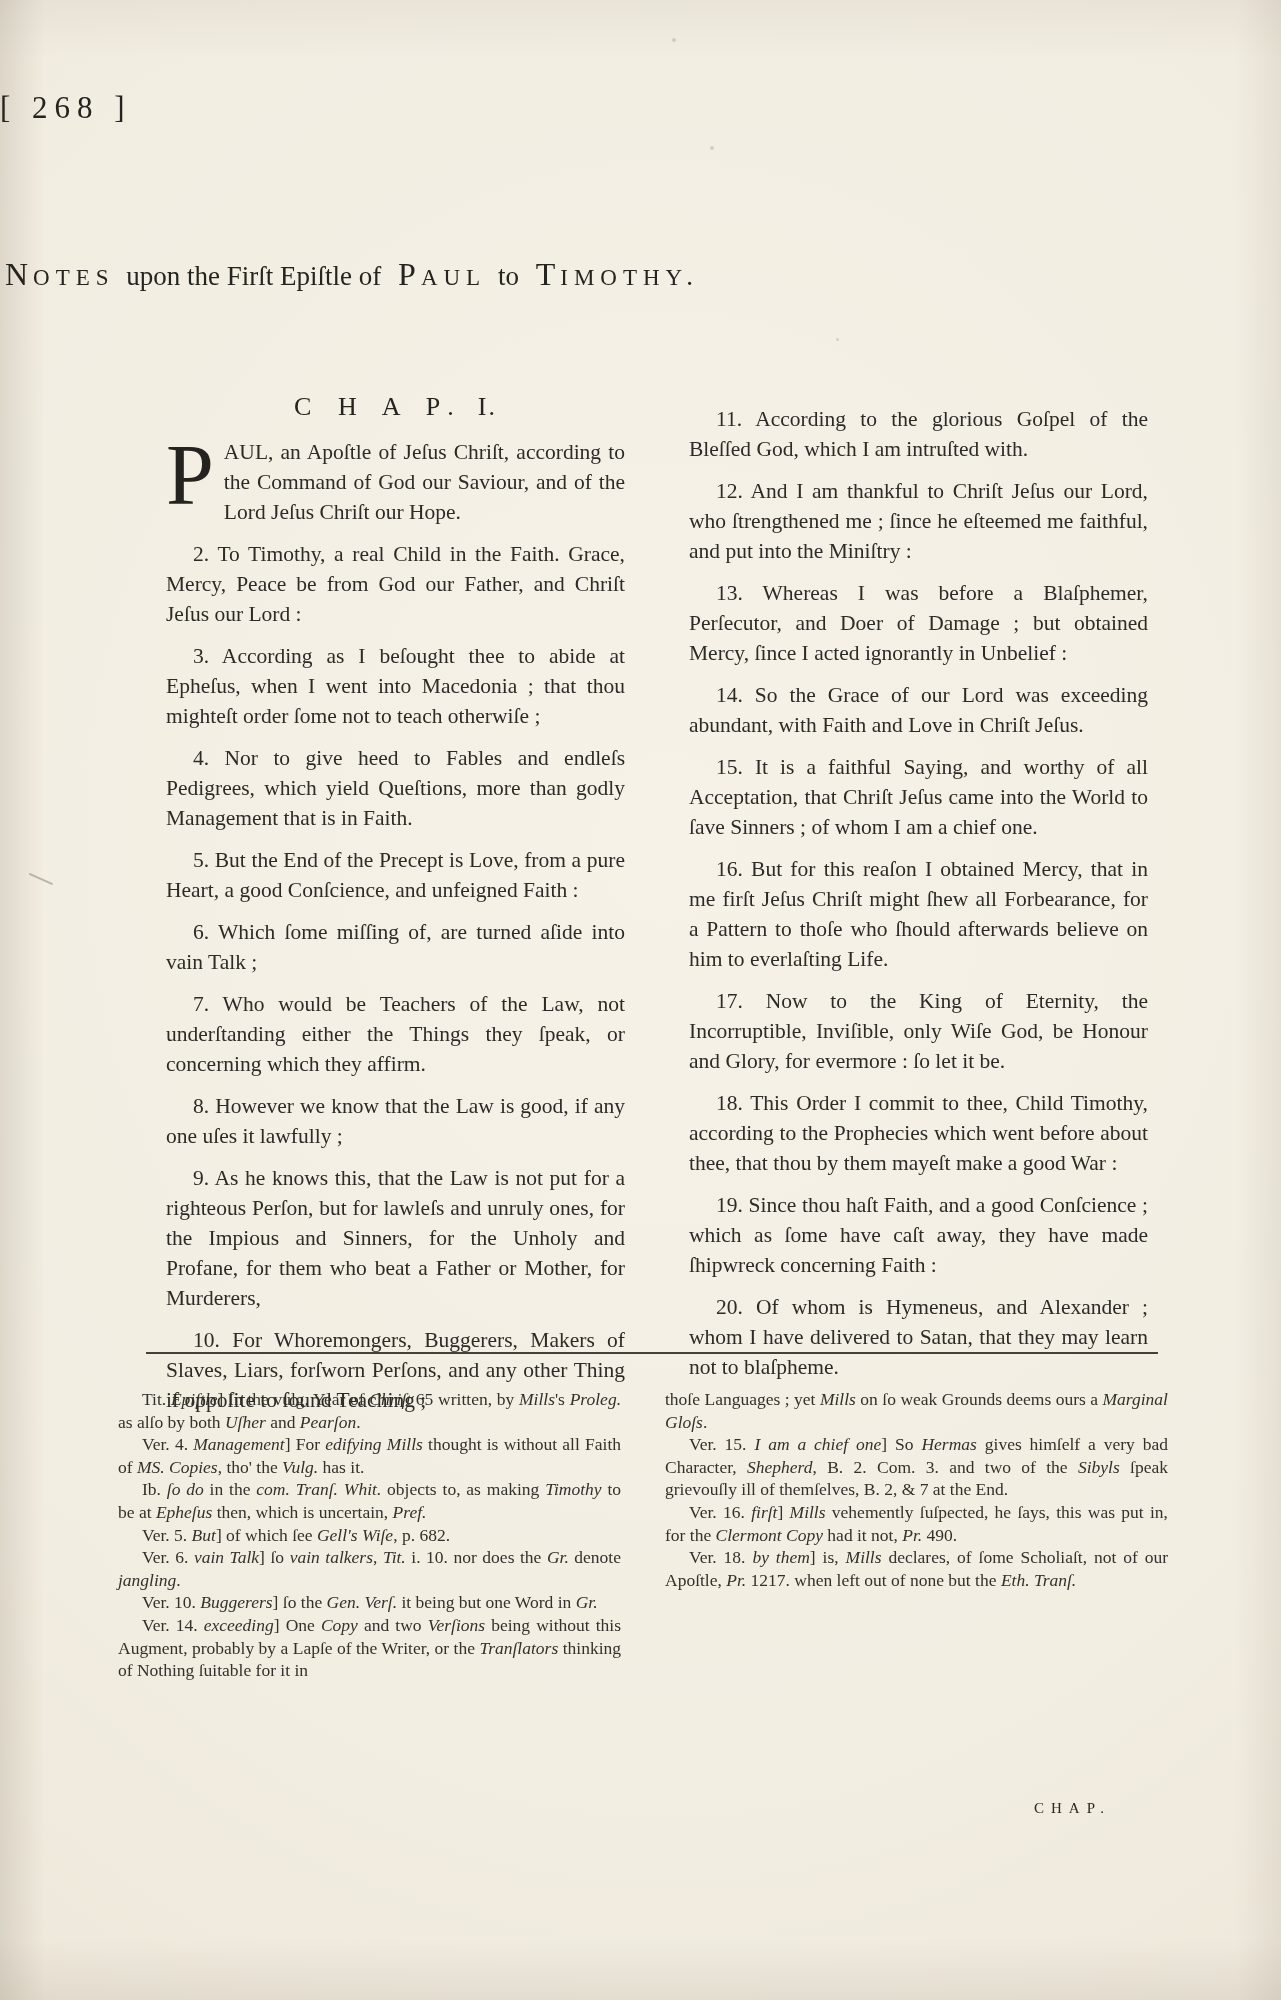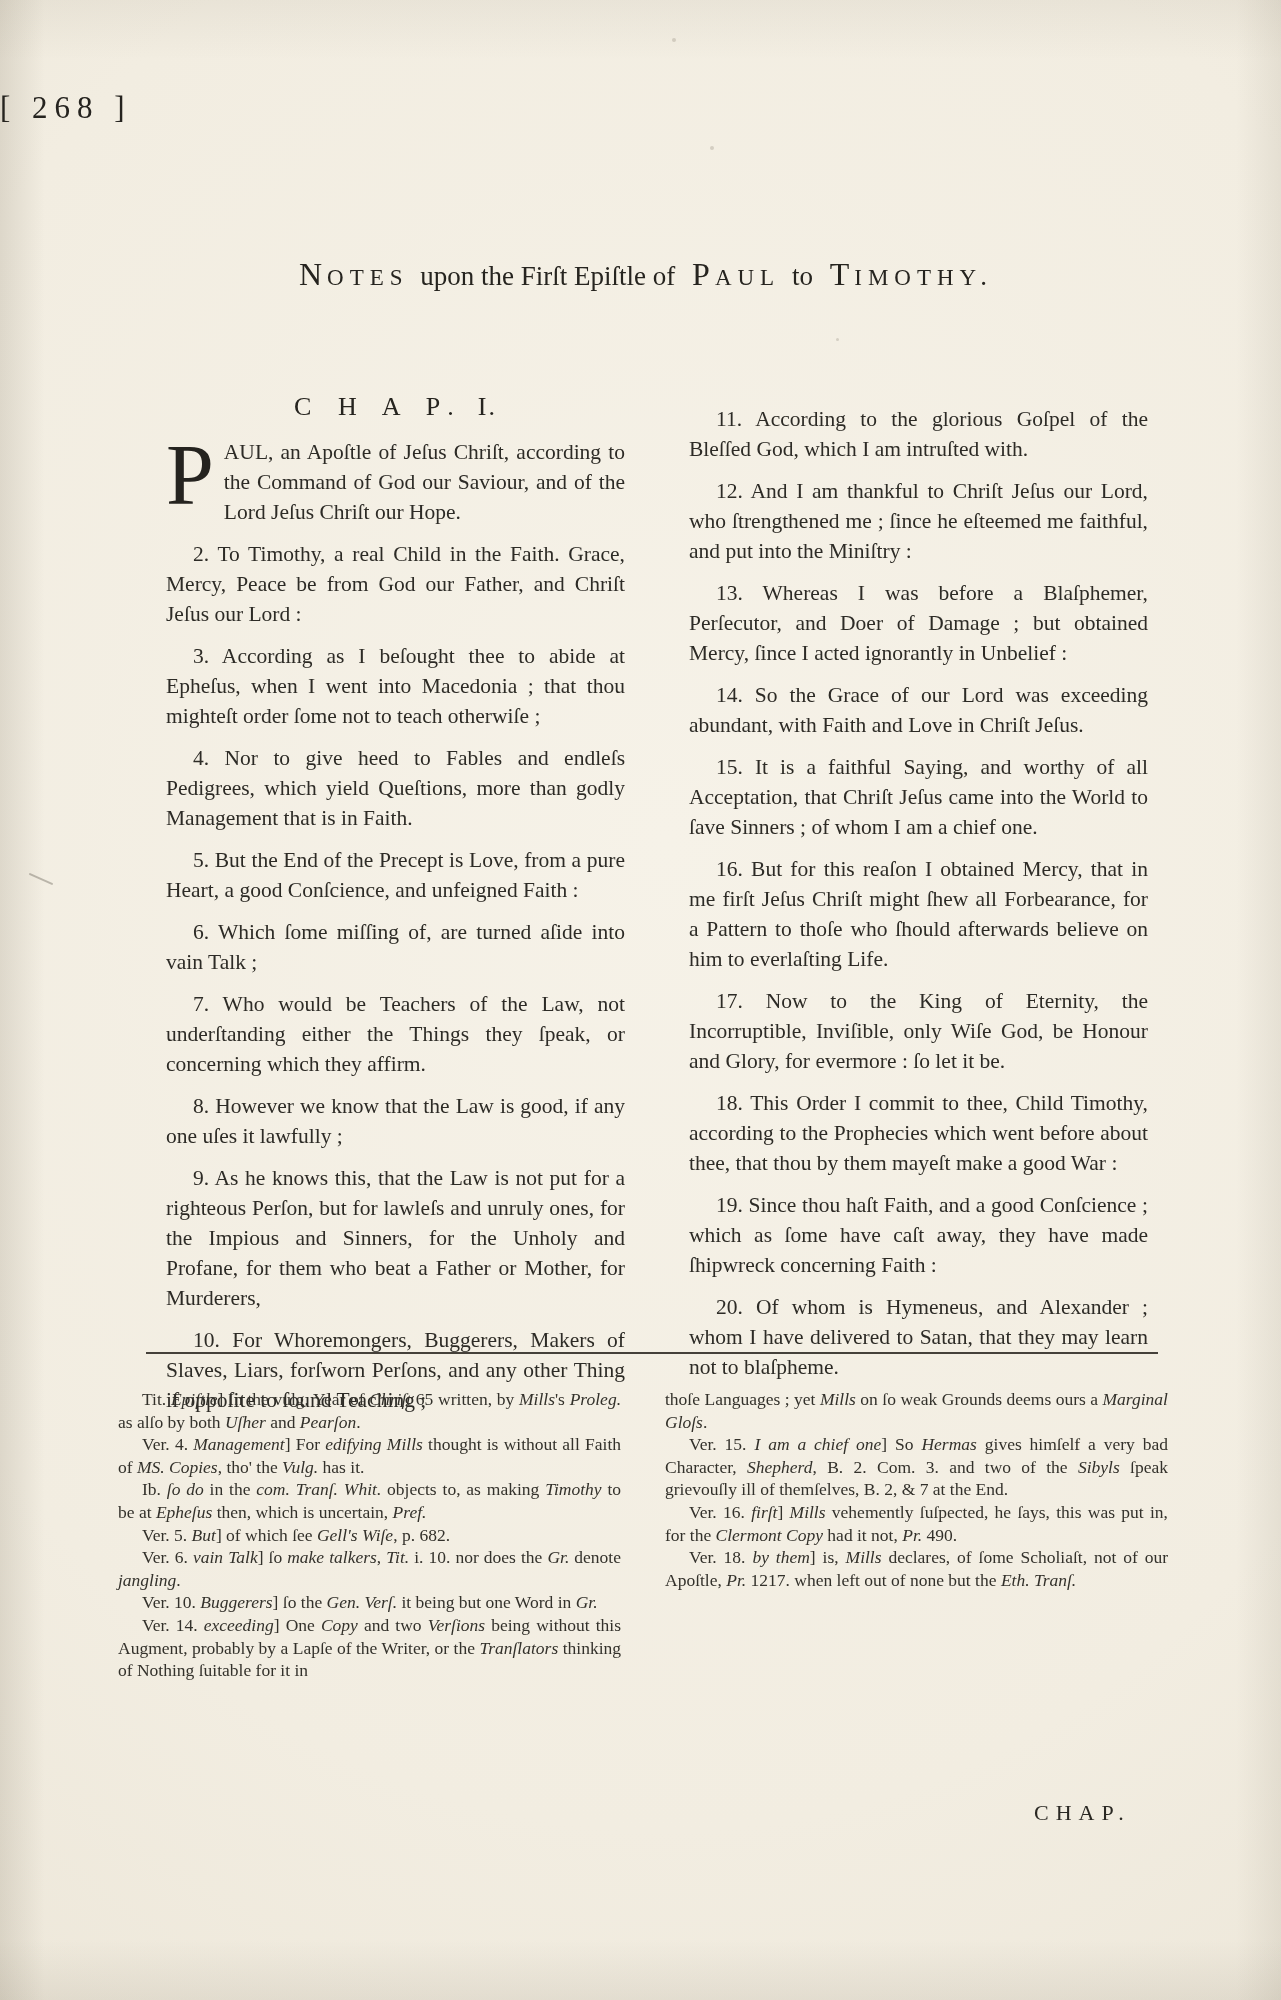--- a/index.html
+++ b/index.html
@@ -24,21 +24,21 @@
   .speck{position:absolute;width:4px;height:4px;border-radius:50%;background:rgba(120,112,95,0.25);}
   .speck.s1{left:672px;top:38px;}
   .speck.s2{left:710px;top:146px;}
   .speck.s3{left:836px;top:338px;width:3px;height:3px;}
 
   .page-number{
     position:absolute;top:90px;left:0;width:100%;
     font-size:31px;letter-spacing:7px;color:#25231f;
   }
   .title{
-    position:absolute;top:256px;left:0;width:100%;text-align:center;
+    position:absolute;top:256px;left:0;width:100%;text-align:left;
     font-size:27px;color:#26241f;white-space:nowrap;
   }
   .title .seg{margin:0 5px;}
   .title .cap{font-size:32px;}
   .title .sc{font-size:23px;letter-spacing:6px;}
   .title .period{margin-left:-2px;}
 
   .columns{
     position:absolute;top:392px;left:154px;width:1006px;
     display:flex;gap:40px;
@@ -64,21 +64,21 @@
     position:absolute;top:1388px;left:118px;width:1050px;
     display:flex;gap:44px;
   }
   .fcol{width:512px;font-size:17.5px;line-height:22.6px;text-align:justify;color:#33312b;}
   .fnote{margin:0;text-indent:24px;}
   .fnote.flush{text-indent:0;}
   .fnote i{font-style:italic;}
 
   .catchword{
     position:absolute;top:1800px;left:1034px;
-    font-size:22px;letter-spacing:7px;color:#2a2823;
+    font-size:15px;letter-spacing:7px;color:#2a2823;
   }
 </style>
 </head>
 <body>
 
 <div class="vignette"></div>
 <div class="smudge"></div>
 <div class="speck s1"></div>
 <div class="speck s2"></div>
 <div class="speck s3"></div>
@@ -130,21 +130,21 @@
 </div>
 
 <div class="footnote-rule"></div>
 
 <div class="footnotes">
   <div class="fcol">
       <p class="fnote">Tit. <i>Epiſtle</i>] In the vulg. Year of <i>Chriſt</i> 65 written, by <i>Mills</i>'s <i>Proleg.</i> as alſo by both <i>Uſher</i> and <i>Pearſon</i>.</p>
       <p class="fnote">Ver. 4. <i>Management</i>] For <i>edifying Mills</i> thought is without all Faith of <i>MS. Copies</i>, tho' the <i>Vulg.</i> has it.</p>
       <p class="fnote">Ib. <i>ſo do</i> in the <i>com. Tranſ. Whit.</i> objects to, as making <i>Timothy</i> to be at <i>Epheſus</i> then, which is uncertain, <i>Pref.</i></p>
       <p class="fnote">Ver. 5. <i>But</i>] of which ſee <i>Gell's Wiſe</i>, p. 682.</p>
-      <p class="fnote">Ver. 6. <i>vain Talk</i>] ſo <i>make talkers</i>, <i>Tit.</i> i. 10. nor does the <i>Gr.</i> denote <i>jangling</i>.</p>
+      <p class="fnote">Ver. 6. <i>vain Talk</i>] ſo <i>vain talkers</i>, <i>Tit.</i> i. 10. nor does the <i>Gr.</i> denote <i>jangling</i>.</p>
       <p class="fnote">Ver. 10. <i>Buggerers</i>] ſo the <i>Gen. Verſ.</i> it being but one Word in <i>Gr.</i></p>
       <p class="fnote">Ver. 14. <i>exceeding</i>] One <i>Copy</i> and two <i>Verſions</i> being without this Augment, probably by a Lapſe of the Writer, or the <i>Tranſlators</i> thinking of Nothing ſuitable for it in</p>
     </div>
   <div class="fcol">
       <p class="fnote flush">thoſe Languages ; yet <i>Mills</i> on ſo weak Grounds deems ours a <i>Marginal Gloſs</i>.</p>
       <p class="fnote">Ver. 15. <i>I am a chief one</i>] So <i>Hermas</i> gives himſelf a very bad Character, <i>Shepherd</i>, B. 2. Com. 3. and two of the <i>Sibyls</i> ſpeak grievouſly ill of themſelves, B. 2, &amp; 7 at the End.</p>
       <p class="fnote">Ver. 16. <i>firſt</i>] <i>Mills</i> vehemently ſuſpected, he ſays, this was put in, for the <i>Clermont Copy</i> had it not, <i>Pr.</i> 490.</p>
       <p class="fnote">Ver. 18. <i>by them</i>] is, <i>Mills</i> declares, of ſome Scholiaſt, not of our Apoſtle, <i>Pr.</i> 1217. when left out of none but the <i>Eth. Tranſ.</i></p>
     </div>
 </div>

